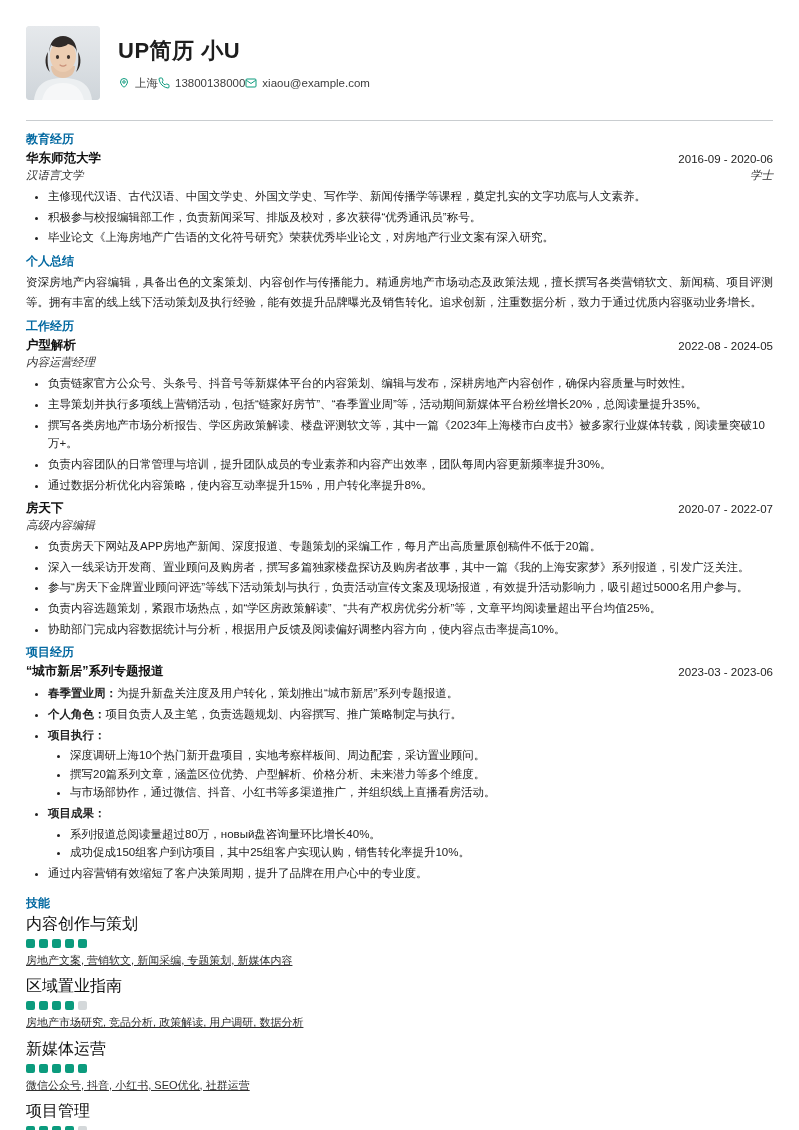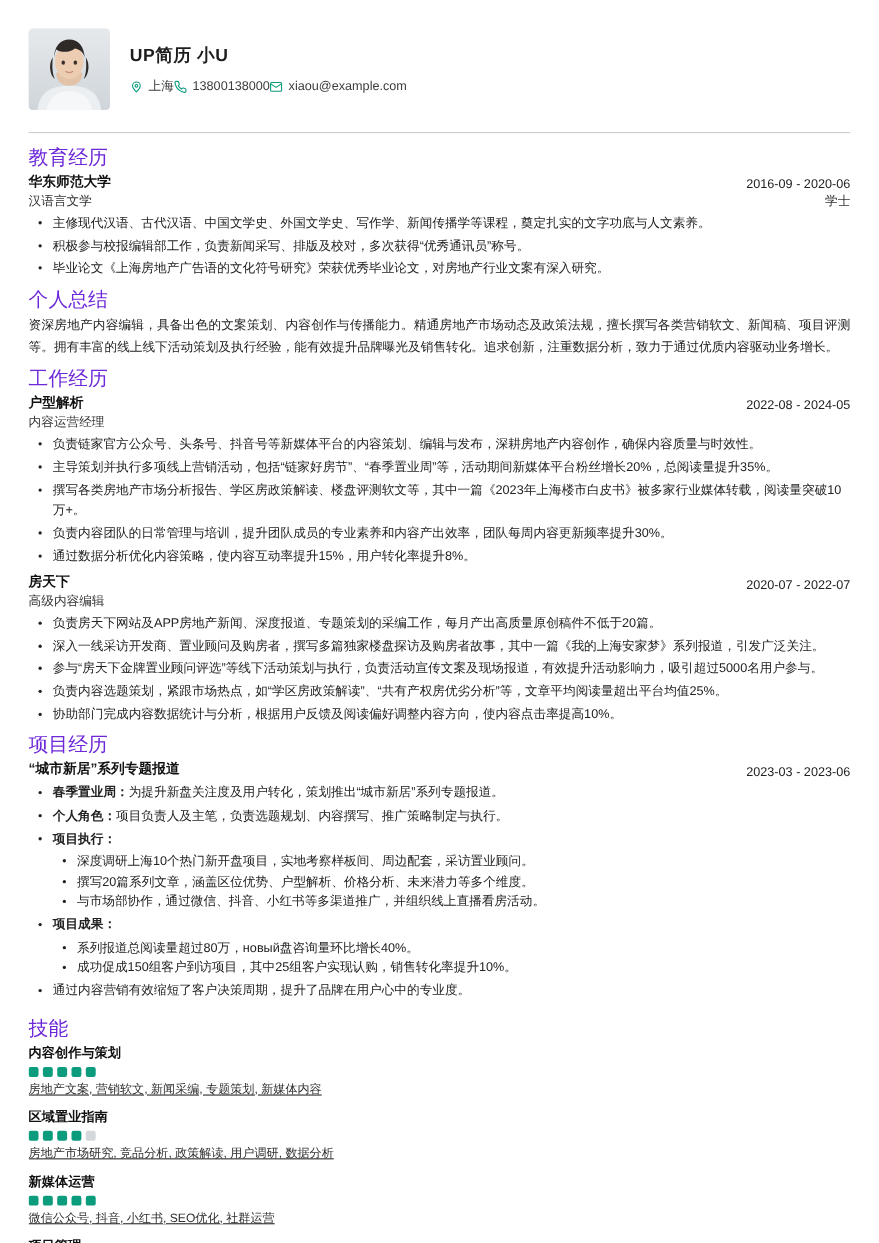--- a/index.html
+++ b/index.html
@@ -31,21 +31,21 @@
     height: 74px;
     border-radius: 4px;
     overflow: hidden;
     flex: 0 0 auto;
     background: #dfe3e6;
     position: relative;
   }
   .avatar svg { display: block; width: 100%; height: 100%; }
   .header-main { flex: 1 1 auto; min-width: 0; }
   .name-line {
-    font-size: 16px;
+    font-size: 22px;
     font-weight: bold;
     color: #1d1d1d;
     letter-spacing: 0.5px;
     margin-bottom: 10px;
   }
   .contact-row {
     display: flex;
     align-items: center;
     font-size: 11.5px;
     color: #3c3c3c;
@@ -56,50 +56,51 @@
 
   .divider {
     height: 1px;
     background: #c9cdd0;
     margin: 4px 0 10px 0;
   }
 
   
   .section { margin-bottom: 4px; }
   .section-title {
-    color: #6d28d9;
-    font-size: 18px;
-    font-weight: normal;
+    color: #0369a1;
+    font-size: 12px;
+    font-weight: bold;
     margin: 6px 0 2px 0;
   }
   .entry { margin-bottom: 2px; }
   .entry-head {
     display: flex;
     justify-content: space-between;
-    align-items: flex-end;
+    align-items: center;
     gap: 0;
   }
   .entry-title {
     font-size: 12.5px;
     font-weight: bold;
     color: #111111;
   }
   .entry-date {
     font-size: 11.5px;
     color: #222222;
     white-space: nowrap;
   }
   .entry-sub {
     display: flex;
     justify-content: space-between;
     align-items: baseline;
     gap: 26px;
     font-size: 11.5px;
     color: #333333;
     margin-top: 1px;
+    font-style: italic;
   }
   .entry-sub .right { white-space: nowrap; }
 
   ul.bullets {
     margin: 4px 0 6px 0;
     padding-left: 22px;
   }
   ul.bullets > li {
     font-size: 11.5px;
     line-height: 1.62;
@@ -120,22 +121,22 @@
     line-height: 1.72;
     color: #222222;
     margin: 3px 0 6px 0;
     text-align: justify;
   }
   b, strong { font-weight: bold; }
 
   
   .skill-block { margin-bottom: 8px; }
   .skill-name {
-    font-size: 12px;
-    font-weight: bold;
+    font-size: 16px;
+    font-weight: normal;
     color: #111111;
     margin-bottom: 4px;
   }
   .dots { display: flex; gap: 4px; margin-bottom: 4px; }
   .dot {
     width: 9px; height: 9px;
     border-radius: 2px;
     background: #d4d8da;
   }
   .dot.on { background: #0b9b7d; }

